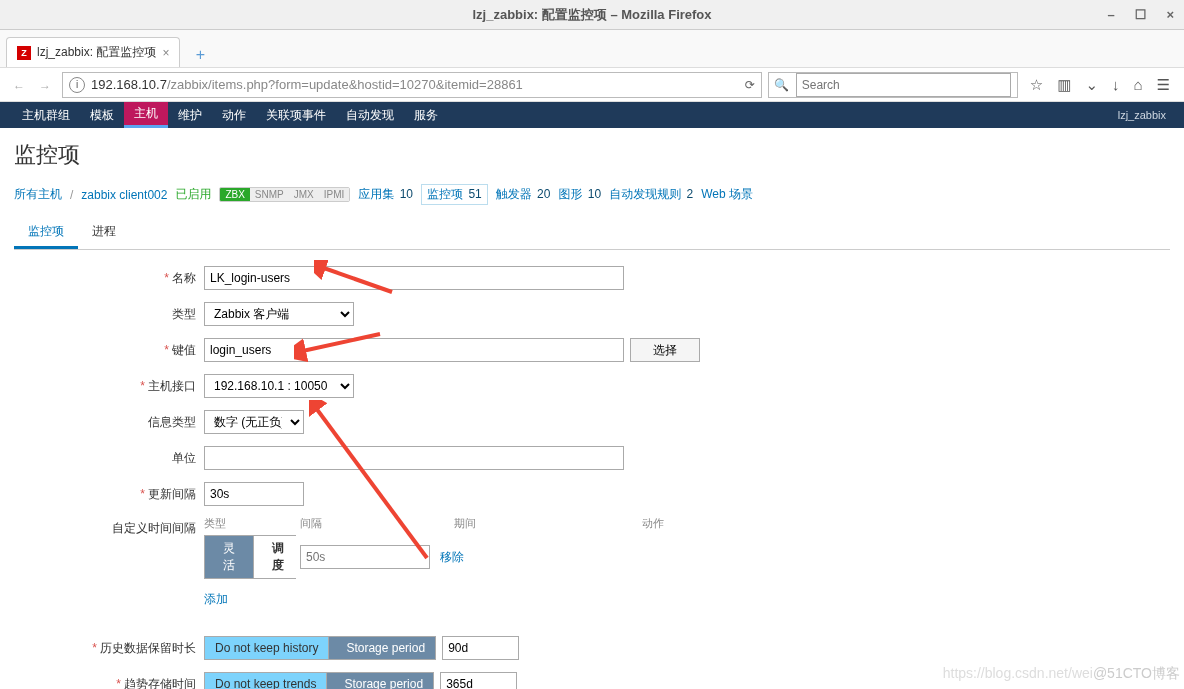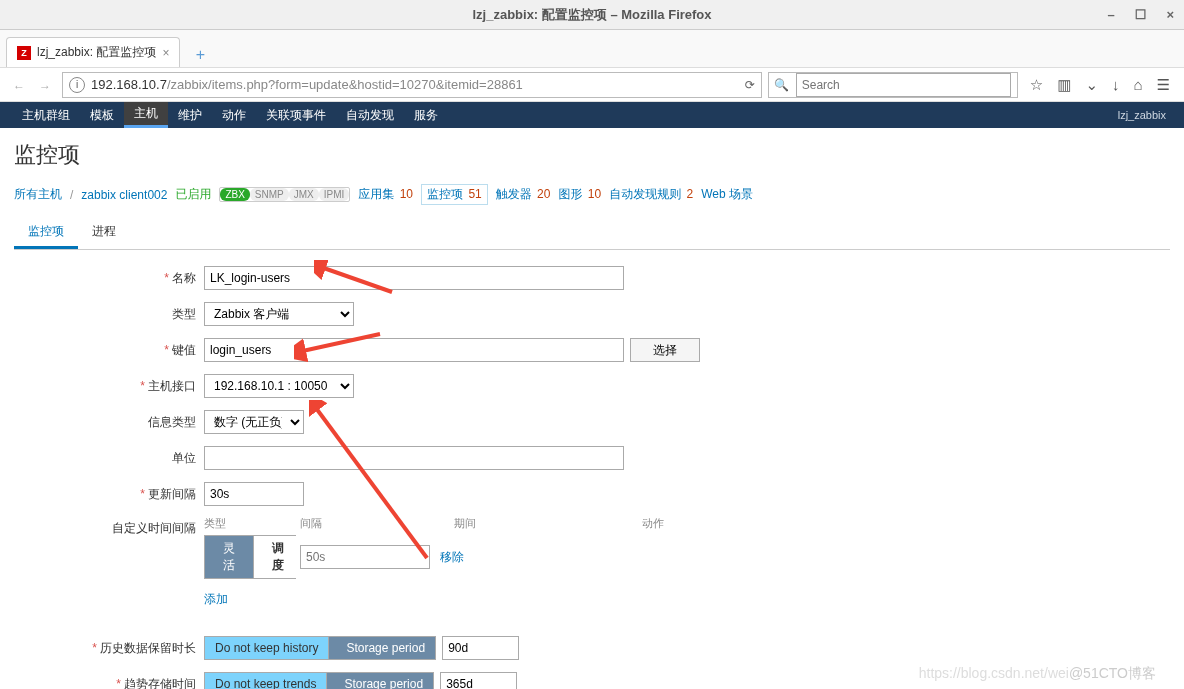--- a/index.html
+++ b/index.html
@@ -19,33 +19,33 @@
 .urlfield .info-icon { width:16px; height:16px; border:1px solid #888; border-radius:50%; display:flex; align-items:center; justify-content:center; font-size:10px; color:#555; margin-right:6px; }
 .urlfield .url-text { flex:1; font-size:13px; color:#333; }
 .urlfield .url-text .gray { color:#888; }
 .urlfield .refresh { color:#666; cursor:pointer; }
 .searchfield { width: 250px; height: 26px; border: 1px solid #bbb; display:flex; align-items:center; padding:0 6px; gap:6px; color:#888; }
 .searchfield input { border:none; outline:none; flex:1; font-size:13px; }
 .toolbar-icons { display:flex; gap: 14px; color:#555; font-size:15px; padding:0 6px; }
 .toolbar-icons span { cursor:pointer; }
 .zabbix-nav { height: 26px; background: #1f3a5a; color: #fff; display:flex; align-items:center; padding: 0 12px; font-size: 12px; }
 .zabbix-nav .nav-item { padding: 0 10px; height: 100%; display:flex; align-items:center; cursor:pointer; }
-.zabbix-nav .nav-item.active { background: #404040; border-bottom: 3px solid #5aa5f0; }
+.zabbix-nav .nav-item.active { background: #be185d; border-bottom: 3px solid #5aa5f0; }
 .zabbix-nav .right-user { margin-left:auto; padding-right:6px; color:#cfd8e2; font-size:11px; }
 .page-body { padding: 12px 14px; }
 .page-title { font-size: 22px; color:#333; margin-bottom: 14px; }
 .breadcrumb-row { display:flex; align-items:center; gap: 8px; font-size:12px; margin-bottom: 12px; flex-wrap:wrap; }
 .breadcrumb-row a { color:#0275b8; text-decoration:none; cursor:pointer; }
 .breadcrumb-row .sep { color:#999; }
 .breadcrumb-row .enabled { color:#2aa82a; }
 .badge-group { display:flex; border:1px solid #ccc; border-radius:2px; overflow:hidden; font-size:10px; }
-.badge-group span { padding: 1px 5px; background:#eee; color:#888;border-radius:6px; }
+.badge-group span { padding: 1px 5px; background:#eee; color:#888; }
 .badge-group .zbx { background:#2aa82a; color:#fff; }
 .sub-link { color:#0275b8; cursor:pointer; }
-.sub-link .count { color:#c2410c; margin-left:2px; }
+.sub-link .count { color:#0c4a6e; margin-left:2px; }
 .sub-link.boxed { border:1px solid #bde; padding:1px 5px; }
 .inner-tabs { display:flex; border-bottom:1px solid #ccc; margin-top:4px; }
 .inner-tab { padding: 6px 14px; cursor:pointer; color:#333; }
 .inner-tab.active { border-bottom: 3px solid #0275b8; color:#0275b8; }
 .form-area { padding: 14px 0; }
 .form-row { display:flex; align-items:center; margin-bottom: 8px; min-height: 28px; }
 .form-label { width: 190px; text-align:right; padding-right: 8px; color:#333; }
 .form-label .req { color:#d9534f; margin-right:3px; }
 .form-control { display:flex; align-items:center; gap:6px; position:relative; }
 input[type=text], select { height: 24px; border:1px solid #aaa; padding: 0 5px; font-size:12px; background:#fff; }
@@ -66,21 +66,21 @@
 .btn-group .seg { padding:4px 18px; cursor:pointer; background:#fff; }
 .btn-group .seg.active { background:#6c8aa6; color:#fff; }
 .btn-group .seg + .seg { border-left:1px solid #aaa;font-weight:bold; }
 .remove-link { color:#0275b8; cursor:pointer; }
 .add-link { color:#0275b8; cursor:pointer; margin-top:6px; display:inline-block; }
 .storage-group { display:flex; border:1px solid #aaa; }
 .storage-group .seg { padding:4px 10px; cursor:pointer; background:#7dd3fc; white-space:nowrap; }
 .storage-group .seg.active { background:#6c8aa6; color:#fff; }
 .storage-group .seg + .seg { border-left:1px solid #aaa;padding-left:17px; }
 .arrow { position:absolute; z-index:10; pointer-events:none; }
-.watermark { position:absolute; bottom:6px; right:28px; color:#ccc; font-size:14px; }
+.watermark { position:absolute; bottom:6px; right:4px; color:#ccc; font-size:14px; }
 .watermark .gray { color:#ddd; }
 </style>
 </head>
 <body>
 
 <div class="titlebar">
   <span>lzj_zabbix: 配置监控项 – Mozilla Firefox</span>
   <div class="win-controls">
     <span>–</span>
     <span>☐</span>

